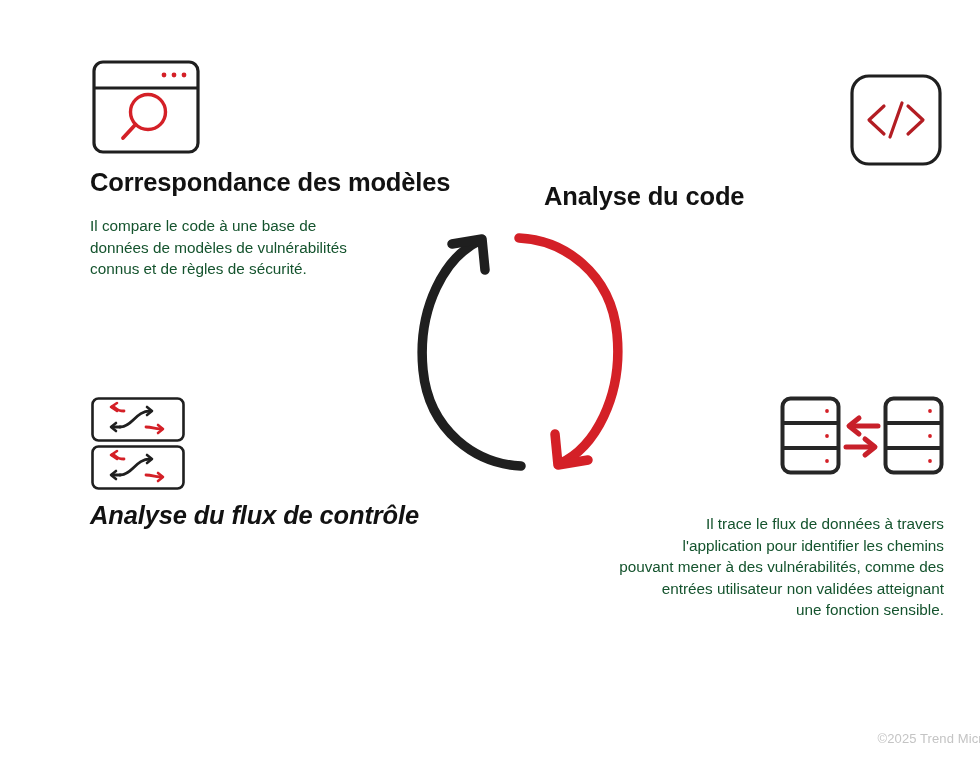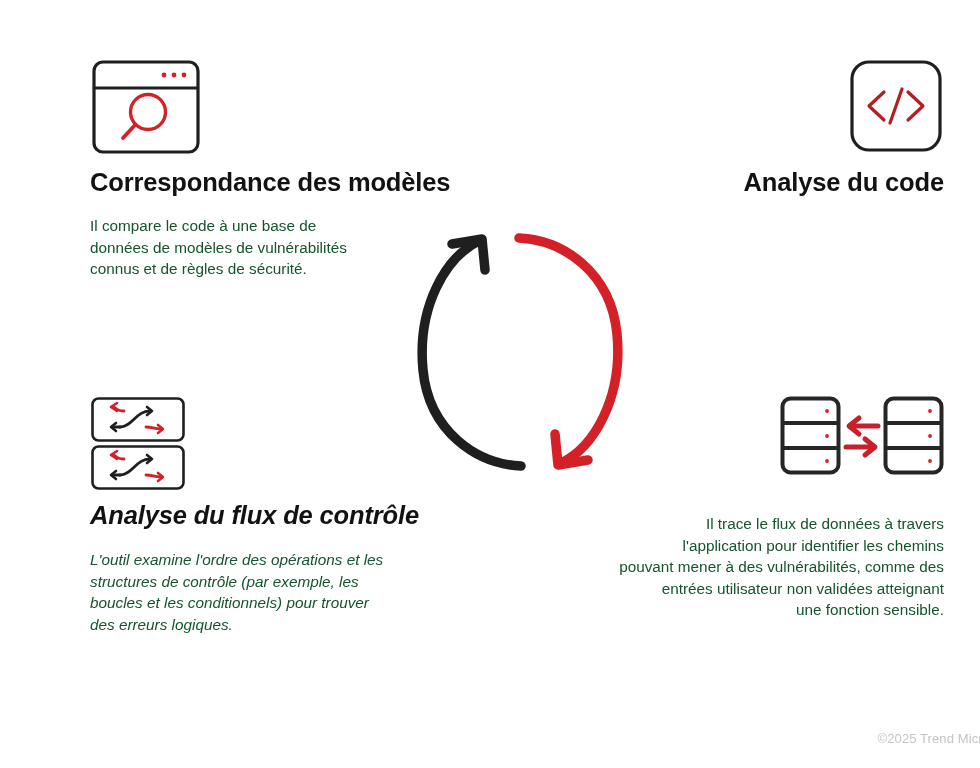--- a/index.html
+++ b/index.html
@@ -19,21 +19,21 @@
     background: #ffffff;
     overflow: hidden;
     margin-left: 28px;
   }
 
   
   .quadrant {
     position: absolute;
   }
   .q-tl { left: 62px;  top: 58px;  width: 430px; text-align: left; }
-  .q-tr { right: 64px; top: 58px;  width: 400px; text-align: right; }
+  .q-tr { right: 64px; top: 72px;  width: 400px; text-align: left; }
   .q-bl { left: 62px;  top: 396px; width: 430px; text-align: left; font-style: italic; }
   .q-br { right: 64px; top: 396px; width: 430px; text-align: right; }
 
   .icon-slot {
     height: 104px;
     display: flex;
     align-items: flex-start;
   }
   .q-tr .icon-slot, .q-br .icon-slot { justify-content: flex-end; }
 
@@ -148,24 +148,20 @@
             <polyline points="26,27 21,31 26,35" fill="none" stroke="#1f1f1f" stroke-width="2.6" stroke-linecap="round" stroke-linejoin="round"></polyline>
             <path d="M34 15 C 24 15, 28 11, 22 11" fill="none" stroke="#D42027" stroke-width="2.8" stroke-linecap="round"></path>
             <polyline points="27,7 21,11 27,15" fill="none" stroke="#D42027" stroke-width="2.6" stroke-linecap="round" stroke-linejoin="round"></polyline>
             <path d="M56 31 C 64 31, 62 33, 72 33" fill="none" stroke="#D42027" stroke-width="2.8" stroke-linecap="round"></path>
             <polyline points="68,29 73,33 68,37" fill="none" stroke="#D42027" stroke-width="2.6" stroke-linecap="round" stroke-linejoin="round"></polyline>
           </g>
         </svg>
       </span>
     </div>
     <div class="card-title">Analyse du flux de contrôle</div>
-    <div class="card-body">L'outil examine l'ordre des opérations et les
-structures de contrôle (par exemple, les
-boucles et les conditionnels) pour trouver
-des erreurs logiques.</div>
   </div>
 
   <div class="quadrant q-br">
     <div class="icon-slot">
       <span>
         <svg width="164" height="84" viewBox="0 0 164 84">
 
           <g>
             <rect x="2.5" y="2.5" width="56" height="74" rx="8" ry="8" fill="none" stroke="#262626" stroke-width="4"></rect>
             <line x1="2.5" y1="27" x2="58.5" y2="27" stroke="#262626" stroke-width="4"></line>

